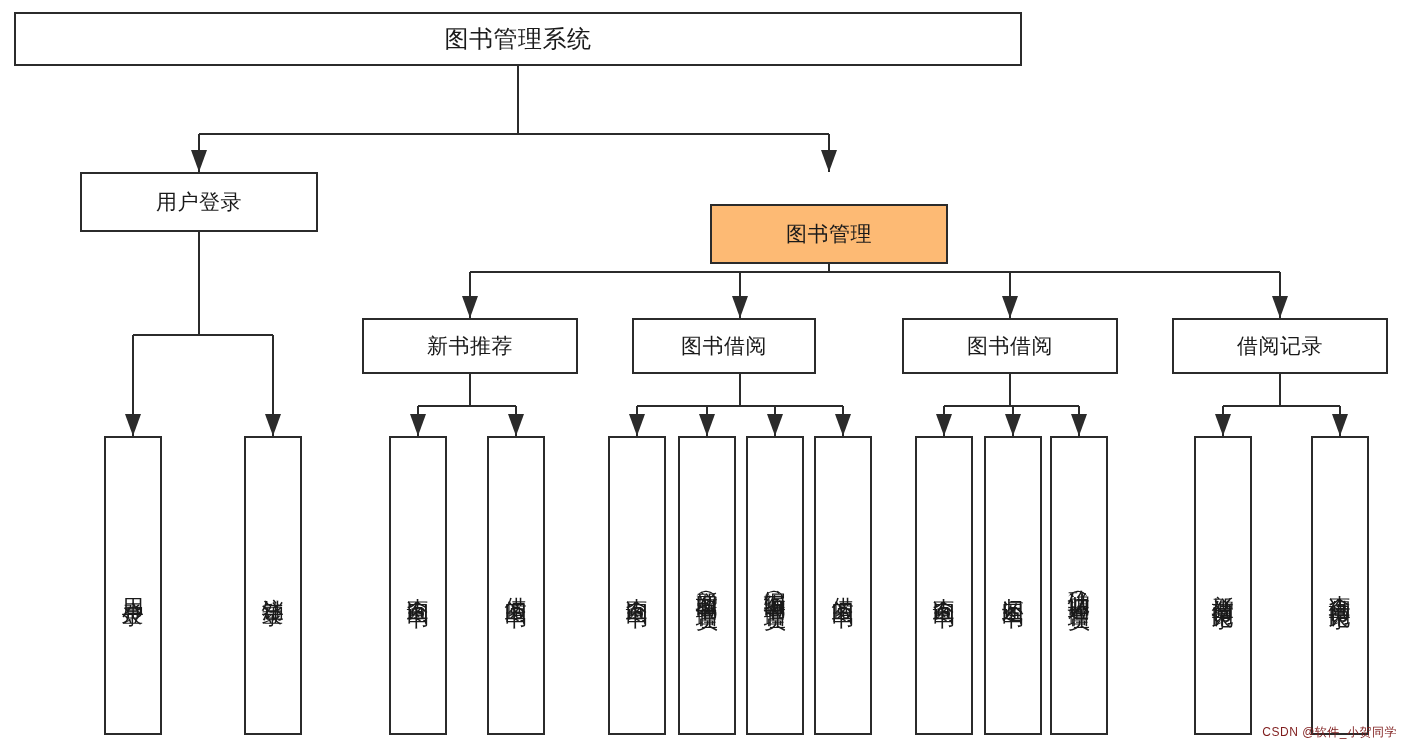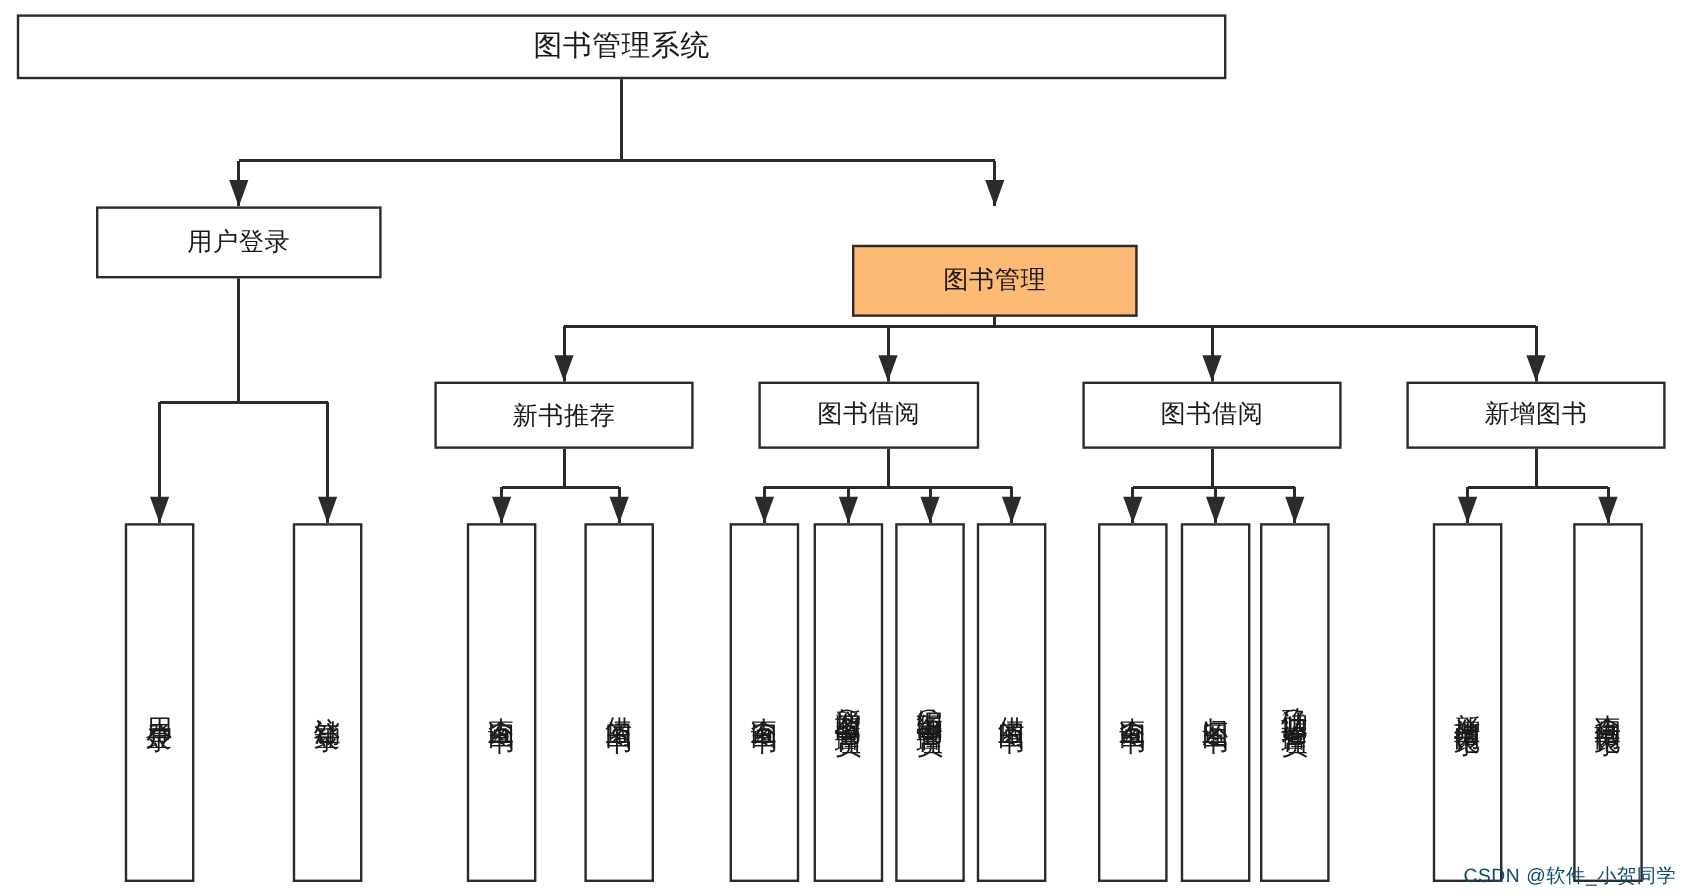--- a/index.html
+++ b/index.html
@@ -61,22 +61,22 @@
     font-size: 22px;
     line-height: 1.06;
     letter-spacing: 3px;
     white-space: nowrap;
     max-height: 290px;
   }
   #watermark {
     position: absolute;
     right: 8px;
     bottom: 6px;
-    font-size: 16px;
-    color: #0c4a6e;
+    font-size: 12px;
+    color: #7f1d1d;
     letter-spacing: 0.5px;
     user-select: none;
     white-space: nowrap;
   }
 </style>
 </head>
 <body>
 
 <div id="canvas">
   <svg id="edges" viewBox="0 0 1405 747" xmlns="http://www.w3.org/2000/svg">
@@ -146,21 +146,21 @@
       <div class="node horiz" style="left: 362px; top: 318px; width: 216px; height: 56px; border-color: rgb(43, 43, 43); background: rgb(255, 255, 255); font-family: Liberation Serif, serif;">
         <span class="label">新书推荐</span>
       </div>
       <div class="node horiz" style="left: 632px; top: 318px; width: 184px; height: 56px; border-color: rgb(43, 43, 43); background: rgb(255, 255, 255);">
         <span class="label">图书借阅</span>
       </div>
       <div class="node horiz" style="left: 902px; top: 318px; width: 216px; height: 56px; border-color: rgb(43, 43, 43); background: rgb(255, 255, 255);">
         <span class="label">图书借阅</span>
       </div>
       <div class="node horiz" style="left: 1172px; top: 318px; width: 216px; height: 56px; border-color: rgb(43, 43, 43); background: rgb(255, 255, 255);">
-        <span class="label">新增图书</span>
+        <span class="label">借阅记录</span>
       </div>
       <div class="node vert" style="left: 104px; top: 436px; width: 58px; height: 299px; border-color: rgb(43, 43, 43); background: rgb(255, 255, 255);">
         <span class="label">用户登录</span>
       </div>
       <div class="node vert" style="left: 244px; top: 436px; width: 58px; height: 299px; border-color: rgb(43, 43, 43); background: rgb(255, 255, 255);">
         <span class="label">注销登录</span>
       </div>
       <div class="node vert" style="left: 389px; top: 436px; width: 58px; height: 299px; border-color: rgb(43, 43, 43); background: rgb(255, 255, 255);">
         <span class="label">查询图书</span>
       </div>

